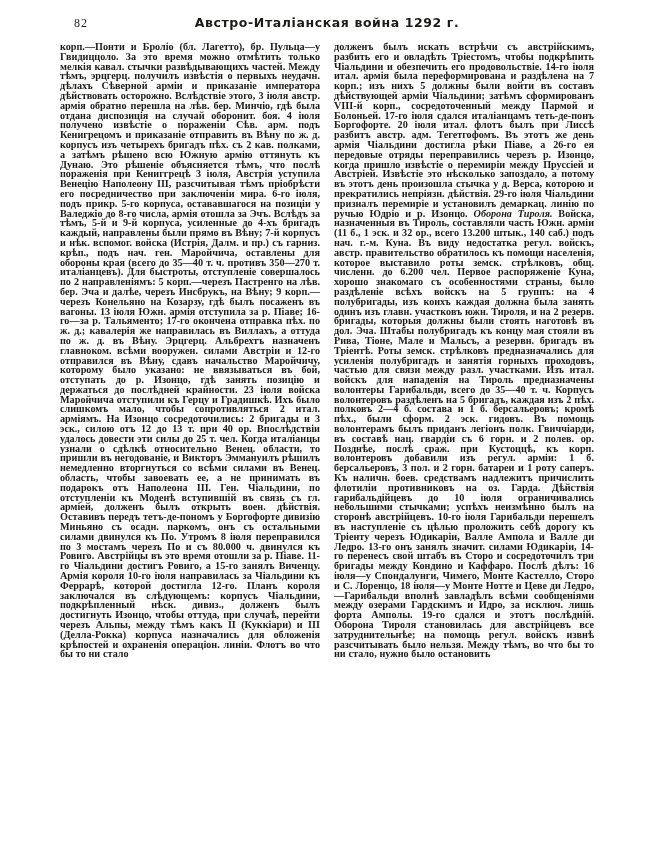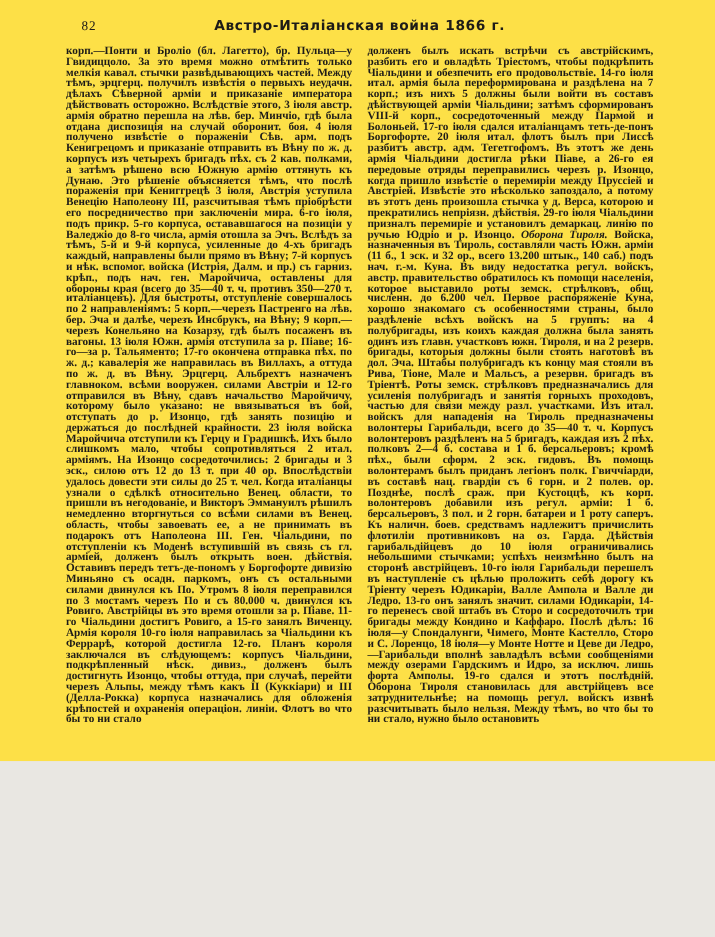--- a/index.html
+++ b/index.html
@@ -3,23 +3,23 @@
 <meta charset="utf-8">
 <style>
   html, body {
     margin: 0;
     padding: 0;
     background: #e9e7e2;
   }
   .page {
     position: relative;
     width: 650px;
-    height: 692px;
+    height: 852px;
     box-sizing: border-box;
-    background: #fde047;
+    background: #ffffff;
     color: #1d1b18;
     font-family: "Liberation Serif", "DejaVu Serif", serif;
     padding: 12px 56px 0 60px;
     overflow: hidden;
   }
   .header {
     position: relative;
     height: 26px;
   }
   .pagenum {
@@ -57,19 +57,19 @@
   .inline-heading {
     font-style: italic;
   }
 </style>
 </head>
 <body>
 
 <div class="page">
   <div class="header">
     <span class="pagenum">82</span>
-    <span class="title">Австро-Италіанская война 1866 г.</span>
+    <span class="title">Австро-Италіанская война 1292 г.</span>
   </div>
   <div class="columns">
     <div class="col">корп.—Понти и Броліо (бл. Лагетто), бр. Пульца—у Гвидиццоло. За это время можно отмѣтить только мелкія кавал. стычки развѣдывающихъ частей. Между тѣмъ, эрцгерц. получилъ извѣстія о первыхъ неудачн. дѣлахъ Сѣверной арміи и приказаніе императора дѣйствовать осторожно. Вслѣдствіе этого, 3 іюля австр. армія обратно перешла на лѣв. бер. Минчіо, гдѣ была отдана диспозиція на случай оборонит. боя. 4 іюля получено извѣстіе о пораженіи Сѣв. арм. подъ Кенигрецомъ и приказаніе отправить въ Вѣну по ж. д. корпусъ изъ четырехъ бригадъ пѣх. съ 2 кав. полками, а затѣмъ рѣшено всю Южную армію оттянуть къ Дунаю. Это рѣшеніе объясняется тѣмъ, что послѣ пораженія при Кениггрецѣ 3 іюля, Австрія уступила Венецію Наполеону III, разсчитывая тѣмъ пріобрѣсти его посредничество при заключеніи мира. 6-го іюля, подъ прикр. 5-го корпуса, остававшагося на позиціи у Валеджіо до 8-го числа, армія отошла за Эчъ. Вслѣдъ за тѣмъ, 5-й и 9-й корпуса, усиленные до 4-хъ бригадъ каждый, направлены были прямо въ Вѣну; 7-й корпусъ и нѣк. вспомог. войска (Истрія, Далм. и пр.) съ гарниз. крѣп., подъ нач. ген. Маройчича, оставлены для обороны края (всего до 35—40 т. ч. противъ 350—270 т. италіанцевъ). Для быстроты, отступленіе совершалось по 2 направленіямъ: 5 корп.—черезъ Пастренго на лѣв. бер. Эча и далѣе, черезъ Инсбрукъ, на Вѣну; 9 корп.—черезъ Конельяно на Козарзу, гдѣ былъ посаженъ въ вагоны. 13 іюля Южн. армія отступила за р. Піаве; 16-го—за р. Тальяменто; 17-го окончена отправка пѣх. по ж. д.; кавалерія же направилась въ Виллахъ, а оттуда по ж. д. въ Вѣну. Эрцгерц. Альбрехтъ назначенъ главноком. всѣми вооружен. силами Австріи и 12-го отправился въ Вѣну, сдавъ начальство Маройчичу, которому было указано: не ввязываться въ бой, отступать до р. Изонцо, гдѣ занять позицію и держаться до послѣдней крайности. 23 іюля войска Маройчича отступили къ Герцу и Градишкѣ. Ихъ было слишкомъ мало, чтобы сопротивляться 2 итал. арміямъ. На Изонцо сосредоточились: 2 бригады и 3 эск., силою отъ 12 до 13 т. при 40 ор. Впослѣдствіи удалось довести эти силы до 25 т. чел. Когда италіанцы узнали о сдѣлкѣ относительно Венец. области, то пришли въ негодованіе, и Викторъ Эммануилъ рѣшилъ немедленно вторгнуться со всѣми силами въ Венец. область, чтобы завоевать ее, а не принимать въ подарокъ отъ Наполеона III. Ген. Чіальдини, по отступленіи къ Моденѣ вступившій въ связь съ гл. арміей, долженъ былъ открыть воен. дѣйствія. Оставивъ передъ тетъ-де-пономъ у Боргофорте дивизію Миньяно съ осадн. паркомъ, онъ съ остальными силами двинулся къ По. Утромъ 8 іюля переправился по 3 мостамъ черезъ По и съ 80.000 ч. двинулся къ Ровиго. Австрійцы въ это время отошли за р. Піаве. 11-го Чіальдини достигъ Ровиго, а 15-го занялъ Виченцу. Армія короля 10-го іюля направилась за Чіальдини къ Феррарѣ, которой достигла 12-го. Планъ короля заключался въ слѣдующемъ: корпусъ Чіальдини, подкрѣпленный нѣск. дивиз., долженъ былъ достигнуть Изонцо, чтобы оттуда, при случаѣ, перейти черезъ Альпы, между тѣмъ какъ II (Куккіари) и III (Делла-Рокка) корпуса назначались для обложенія крѣпостей и охраненія операціон. линіи. Флотъ во что бы то ни стало</div>
     <div class="col"><span>долженъ былъ искать встрѣчи съ австрійскимъ, разбить его и овладѣть Тріестомъ, чтобы подкрѣпить Чіальдини и обезпечить его продовольствіе. 14-го іюля итал. армія была переформирована и раздѣлена на 7 корп.; изъ нихъ 5 должны были войти въ составъ дѣйствующей арміи Чіальдини; затѣмъ сформированъ VIII-й корп., сосредоточенный между Пармой и Болоньей. 17-го іюля сдался италіанцамъ теть-де-понъ Боргофорте. 20 іюля итал. флотъ былъ при Лиссѣ разбитъ австр. адм. Тегетгофомъ. Въ этотъ же день армія Чіальдини достигла рѣки Піаве, а 26-го ея передовые отряды переправились черезъ р. Изонцо, когда пришло извѣстіе о перемиріи между Пруссіей и Австріей. Извѣстіе это нѣсколько запоздало, а потому въ этотъ день произошла стычка у д. Верса, которою и прекратились непріязн. дѣйствія. 29-го іюля Чіальдини призналъ перемиріе и установилъ демаркац. линію по ручью Юдріо и р. Изонцо. </span><span class="inline-heading">Оборона Тироля.</span><span> Войска, назначенныя въ Тироль, составляли часть Южн. арміи (11 б., 1 эск. и 32 ор., всего 13.200 штык., 140 саб.) подъ нач. г.-м. Куна. Въ виду недостатка регул. войскъ, австр. правительство обратилось къ помощи населенія, которое выставило роты земск. стрѣлковъ, общ. численн. до 6.200 чел. Первое распоряженіе Куна, хорошо знакомаго съ особенностями страны, было раздѣленіе всѣхъ войскъ на 5 группъ: на 4 полубригады, изъ коихъ каждая должна была занять одинъ изъ главн. участковъ южн. Тироля, и на 2 резерв. бригады, которыя должны были стоять наготовѣ въ дол. Эча. Штабы полубригадъ къ концу мая стояли въ Рива, Тіоне, Мале и Мальсъ, а резервн. бригадъ въ Тріентѣ. Роты земск. стрѣлковъ предназначались для усиленія полубригадъ и занятія горныхъ проходовъ, частью для связи между разл. участками. Изъ итал. войскъ для нападенія на Тироль предназначены волонтеры Гарибальди, всего до 35—40 т. ч. Корпусъ волонтеровъ раздѣленъ на 5 бригадъ, каждая изъ 2 пѣх. полковъ 2—4 б. состава и 1 б. берсальеровъ; кромѣ пѣх., были сформ. 2 эск. гидовъ. Въ помощь волонтерамъ былъ приданъ легіонъ полк. Гвиччіарди, въ составѣ нац. гвардіи съ 6 горн. и 2 полев. ор. Позднѣе, послѣ сраж. при Кустоццѣ, къ корп. волонтеровъ добавили изъ регул. арміи: 1 б. берсальеровъ, 3 пол. и 2 горн. батареи и 1 роту саперъ. Къ наличн. боев. средствамъ надлежитъ причислить флотиліи противниковъ на оз. Гарда. Дѣйствія гарибальдійцевъ до 10 іюля ограничивались небольшими стычками; успѣхъ неизмѣнно былъ на сторонѣ австрійцевъ. 10-го іюля Гарибальди перешелъ въ наступленіе съ цѣлью проложить себѣ дорогу къ Тріенту черезъ Юдикаріи, Валле Ампола и Валле ди Ледро. 13-го онъ занялъ значит. силами Юдикаріи, 14-го перенесъ свой штабъ въ Сторо и сосредоточилъ три бригады между Кондино и Каффаро. Послѣ дѣлъ: 16 іюля—у Спондалунги, Чимего, Монте Кастелло, Сторо и С. Лоренцо, 18 іюля—у Монте Нотте и Цеве ди Ледро,—Гарибальди вполнѣ завладѣлъ всѣми сообщеніями между озерами Гардскимъ и Идро, за исключ. лишь форта Амполы. 19-го сдался и этотъ послѣдній. Оборона Тироля становилась для австрійцевъ все затруднительнѣе; на помощь регул. войскъ извнѣ разсчитывать было нельзя. Между тѣмъ, во что бы то ни стало, нужно было остановить</span></div>
   </div>
 </div>
 
 </body></html>

